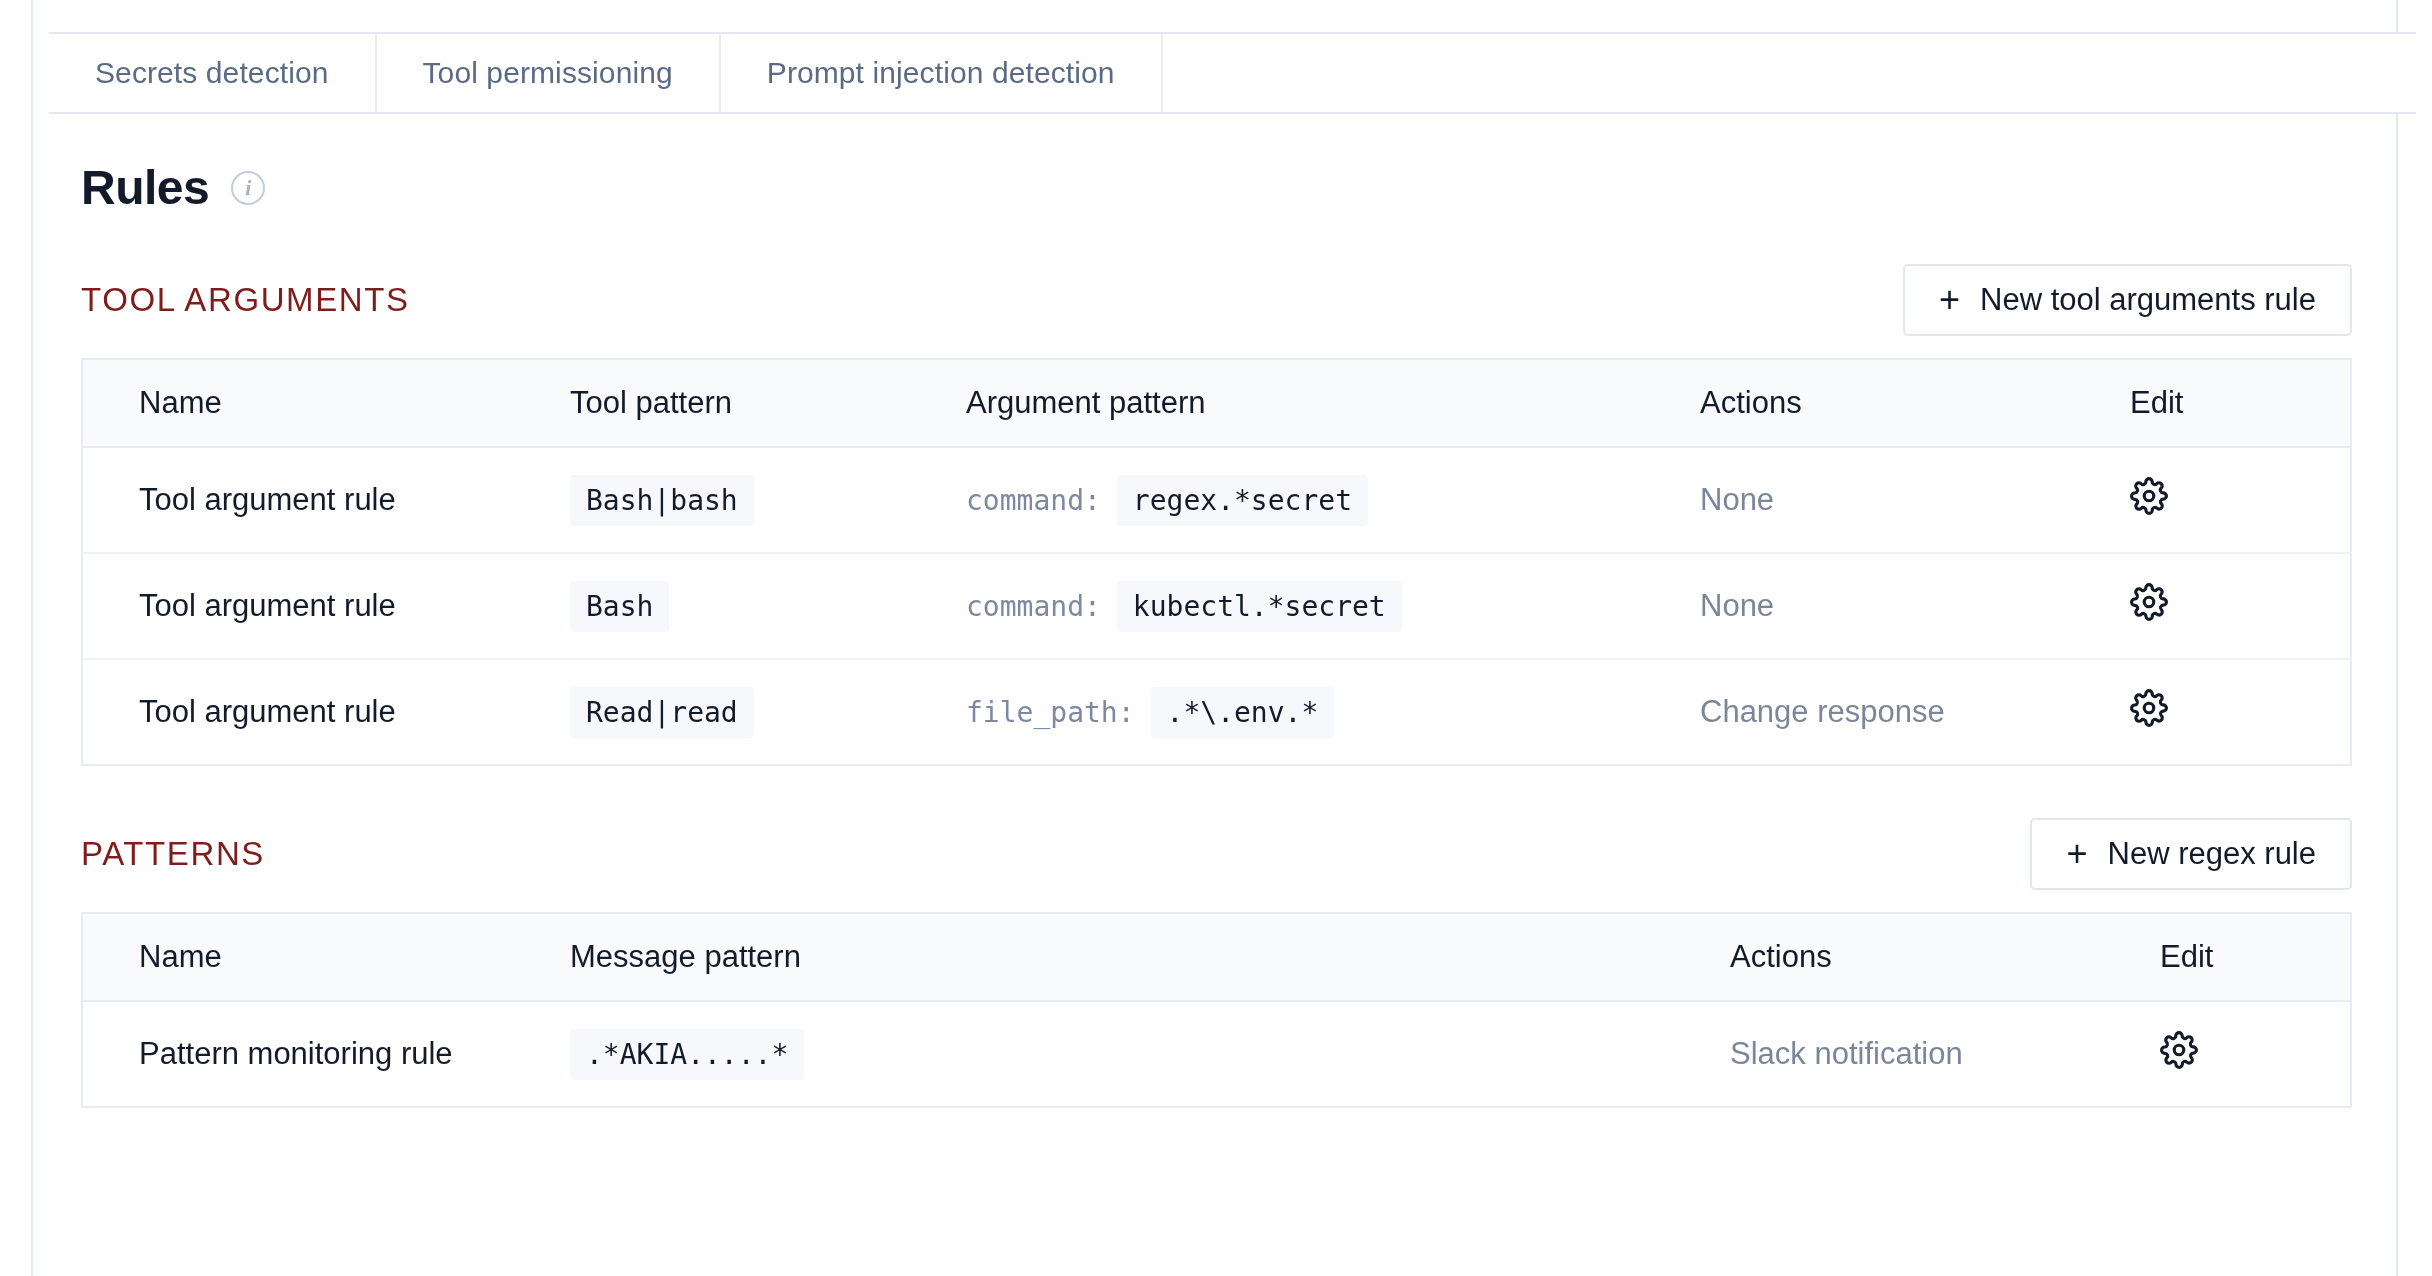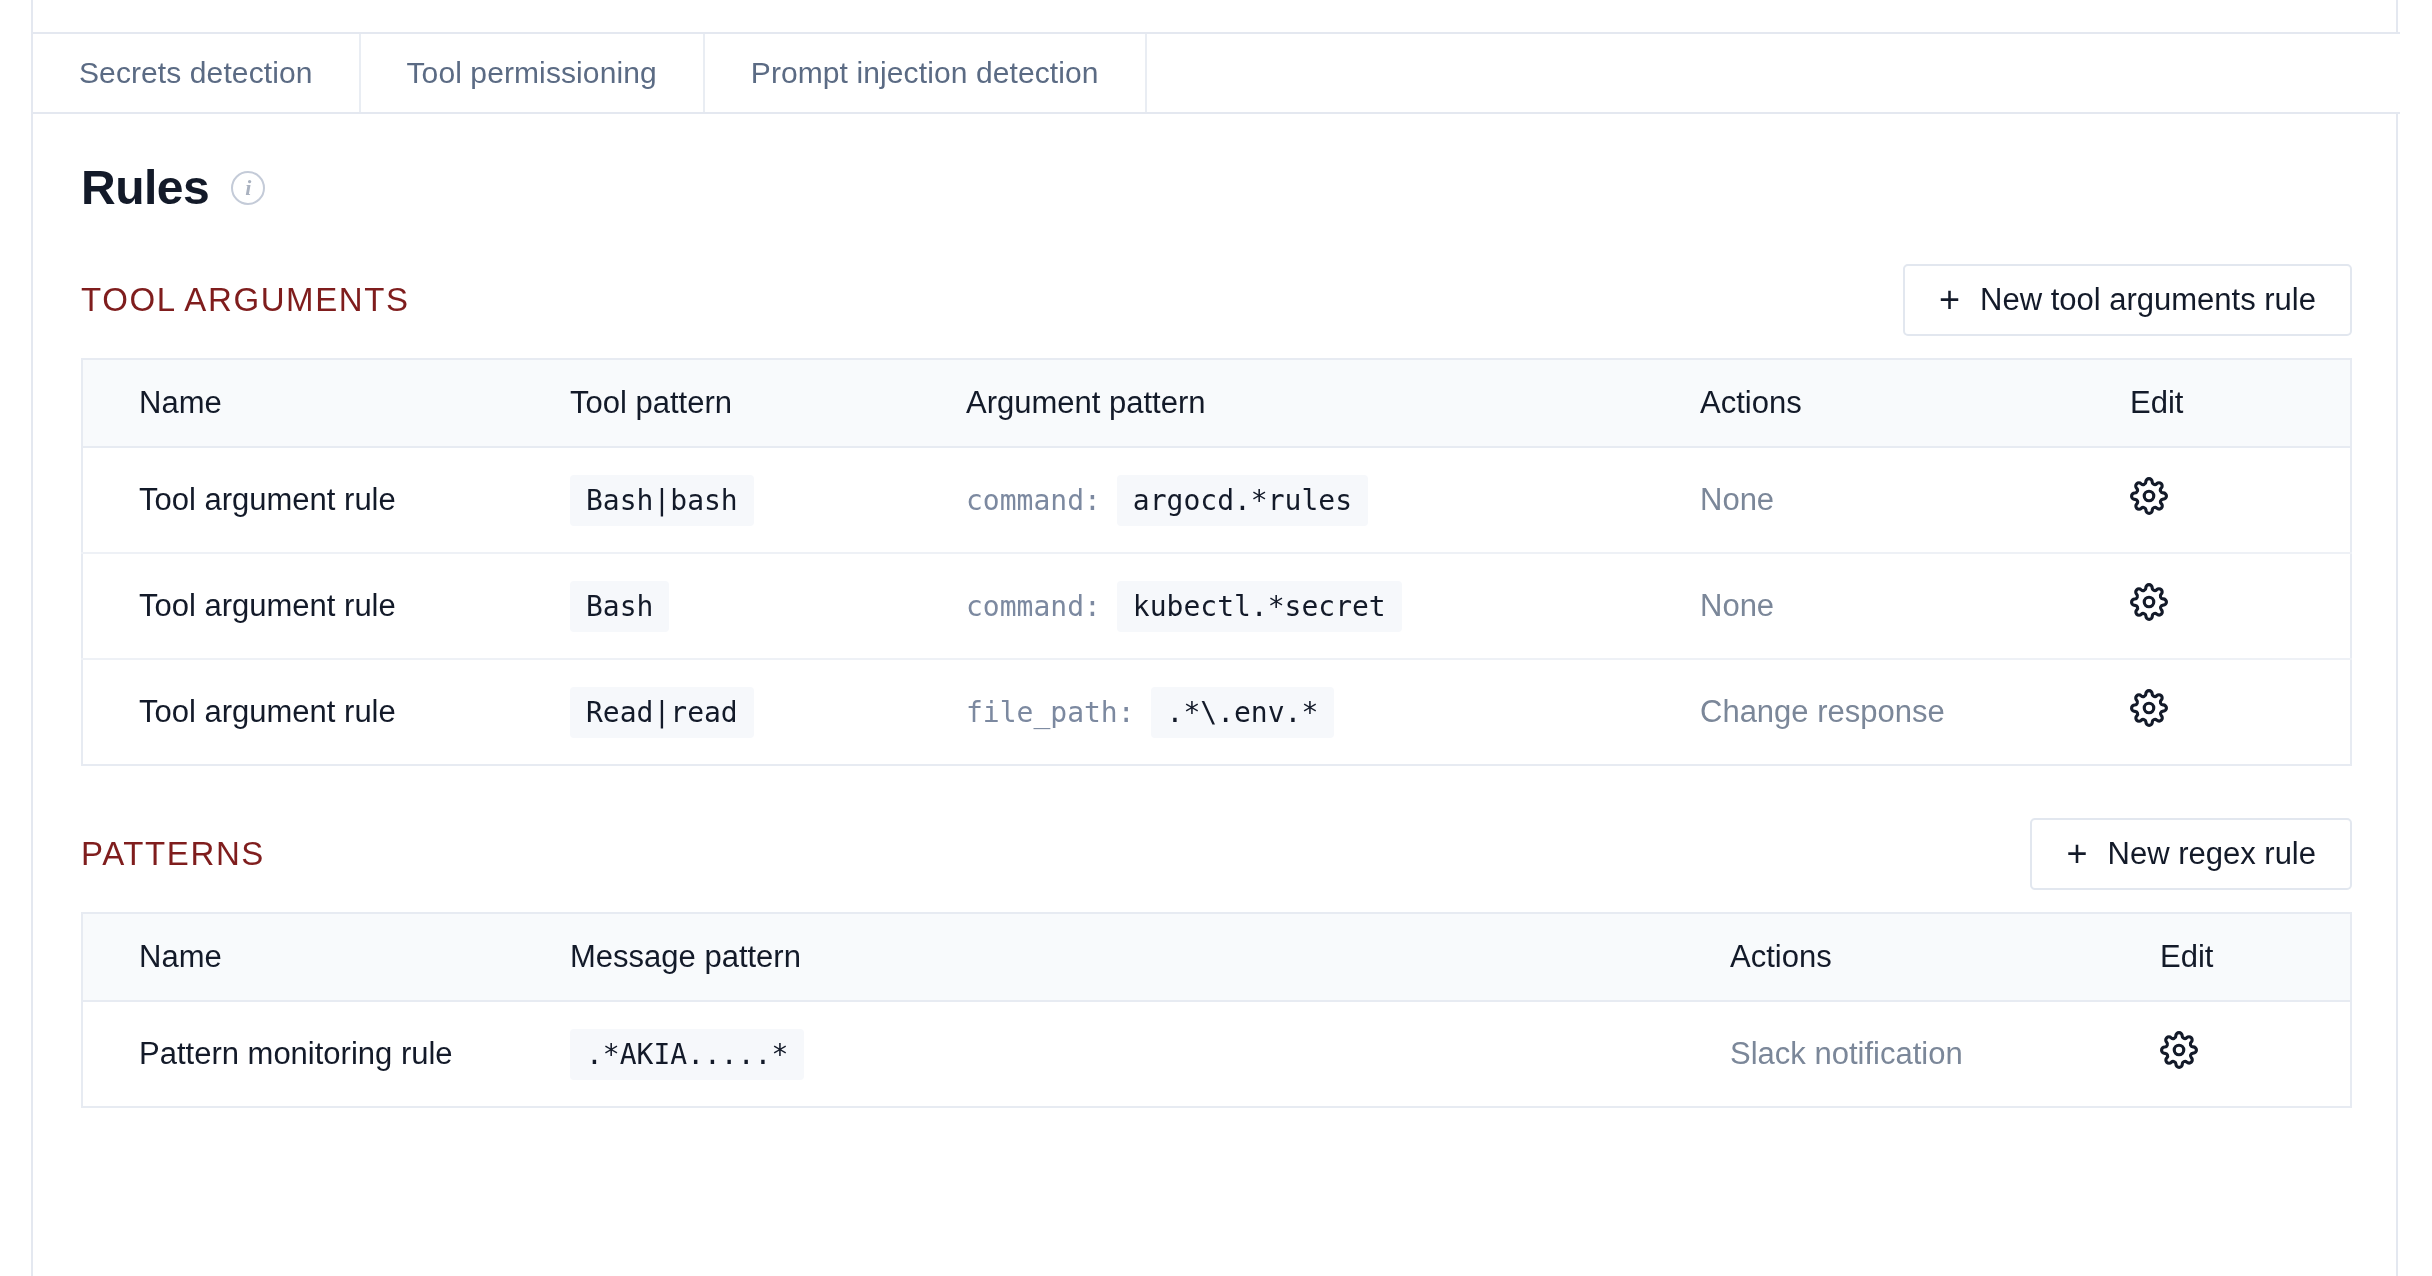--- a/index.html
+++ b/index.html
@@ -24,21 +24,21 @@
     width: 2367px;
     height: 1290px;
     border-left: 2px solid #e4e8f0;
     border-right: 2px solid #e4e8f0;
     background: #ffffff;
   }
 
   
   .tabbar {
     position: absolute;
-    left: 0px;
+    left: 16px;
     top: 32px;
     width: 2367px;
     height: 82px;
     border-top: 2px solid #e4e8f0;
     border-bottom: 2px solid #e4e8f0;
     display: flex;
     align-items: stretch;
     background: #ffffff;
   }
   .tab {
@@ -268,21 +268,21 @@
           <tr>
             <td class="c-name">
               <span class="name-wrap">Tool argument rule</span>
             </td>
             <td class="c-tool">
               <span class="code-chip">Bash|bash</span>
             </td>
             <td class="c-arg">
               <span class="arg-wrap">
                 <span class="arg-key">command:</span>
-                <span class="code-chip">argocd.*rules</span>
+                <span class="code-chip">regex.*secret</span>
               </span>
             </td>
             <td class="c-action">
               <span class="action-text">None</span>
             </td>
             <td class="c-edit">
               <span class="gear">
                 <svg viewBox="0 0 24 24" fill="none" stroke="#131a29" stroke-width="2" stroke-linecap="round" stroke-linejoin="round">
                   <circle cx="12" cy="12" r="3"></circle>
                   <path d="M19.4 15a1.65 1.65 0 0 0 .33 1.82l.06.06a2 2 0 1 1-2.83 2.83l-.06-.06a1.65 1.65 0 0 0-1.82-.33 1.65 1.65 0 0 0-1 1.51V21a2 2 0 1 1-4 0v-.09A1.65 1.65 0 0 0 9 19.4a1.65 1.65 0 0 0-1.82.33l-.06.06a2 2 0 1 1-2.83-2.83l.06-.06a1.65 1.65 0 0 0 .33-1.82 1.65 1.65 0 0 0-1.51-1H3a2 2 0 1 1 0-4h.09A1.65 1.65 0 0 0 4.6 9a1.65 1.65 0 0 0-.33-1.82l-.06-.06a2 2 0 1 1 2.83-2.83l.06.06A1.65 1.65 0 0 0 9 4.6a1.65 1.65 0 0 0 1-1.51V3a2 2 0 1 1 4 0v.09a1.65 1.65 0 0 0 1 1.51 1.65 1.65 0 0 0 1.82-.33l.06-.06a2 2 0 1 1 2.83 2.83l-.06.06a1.65 1.65 0 0 0-.33 1.82V9a1.65 1.65 0 0 0 1.51 1H21a2 2 0 1 1 0 4h-.09a1.65 1.65 0 0 0-1.51 1z"></path>

